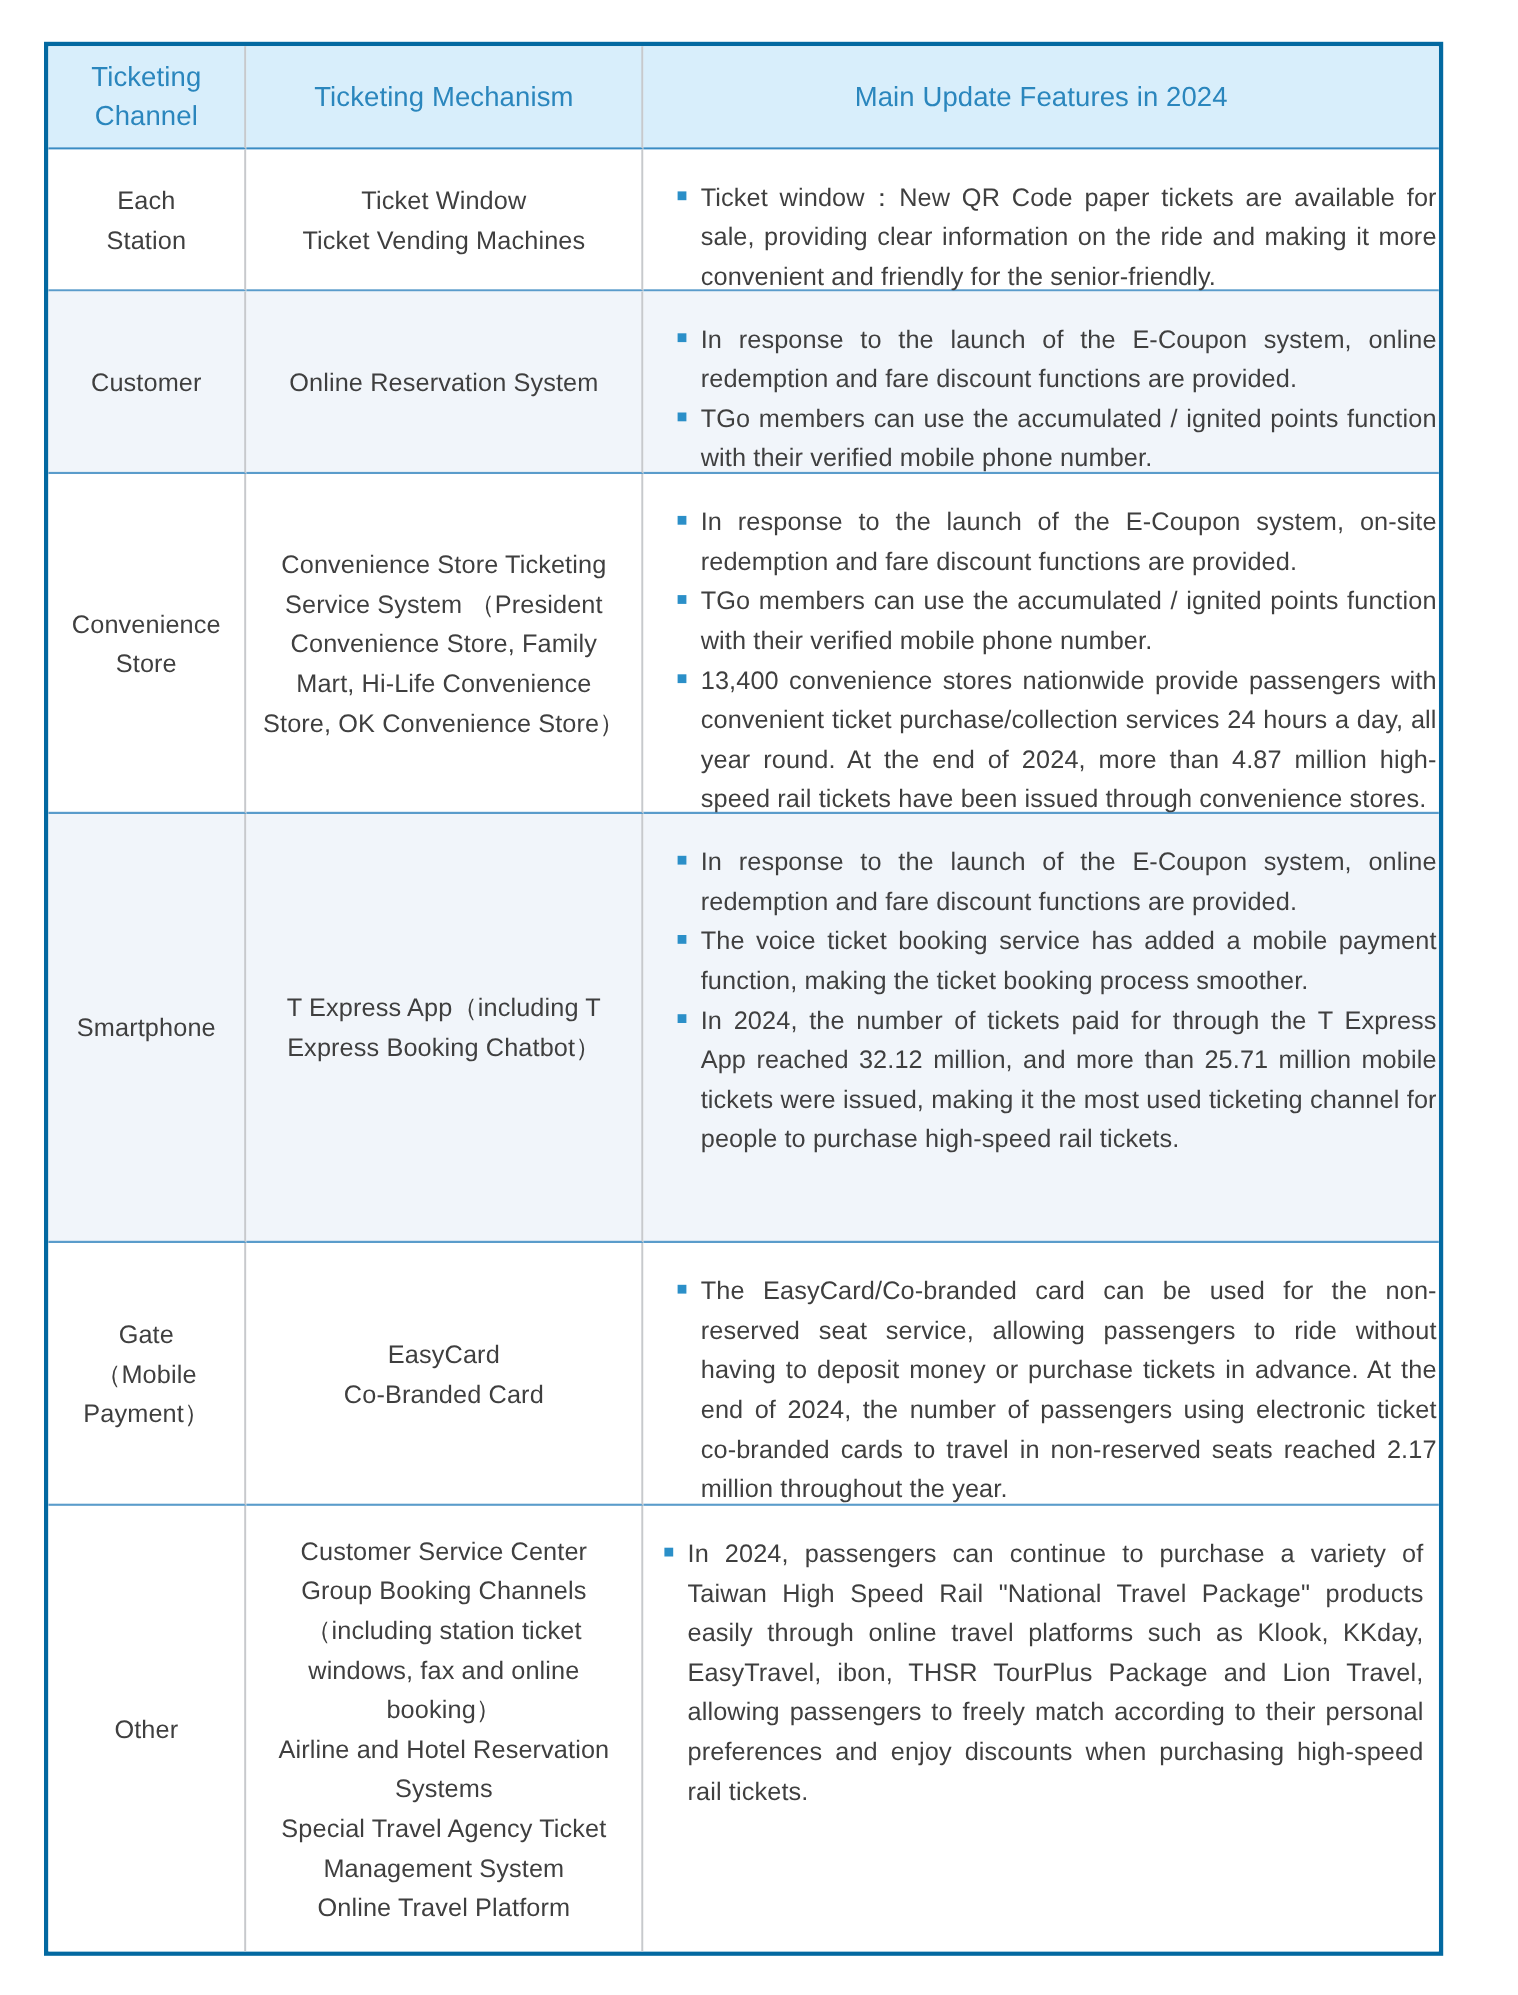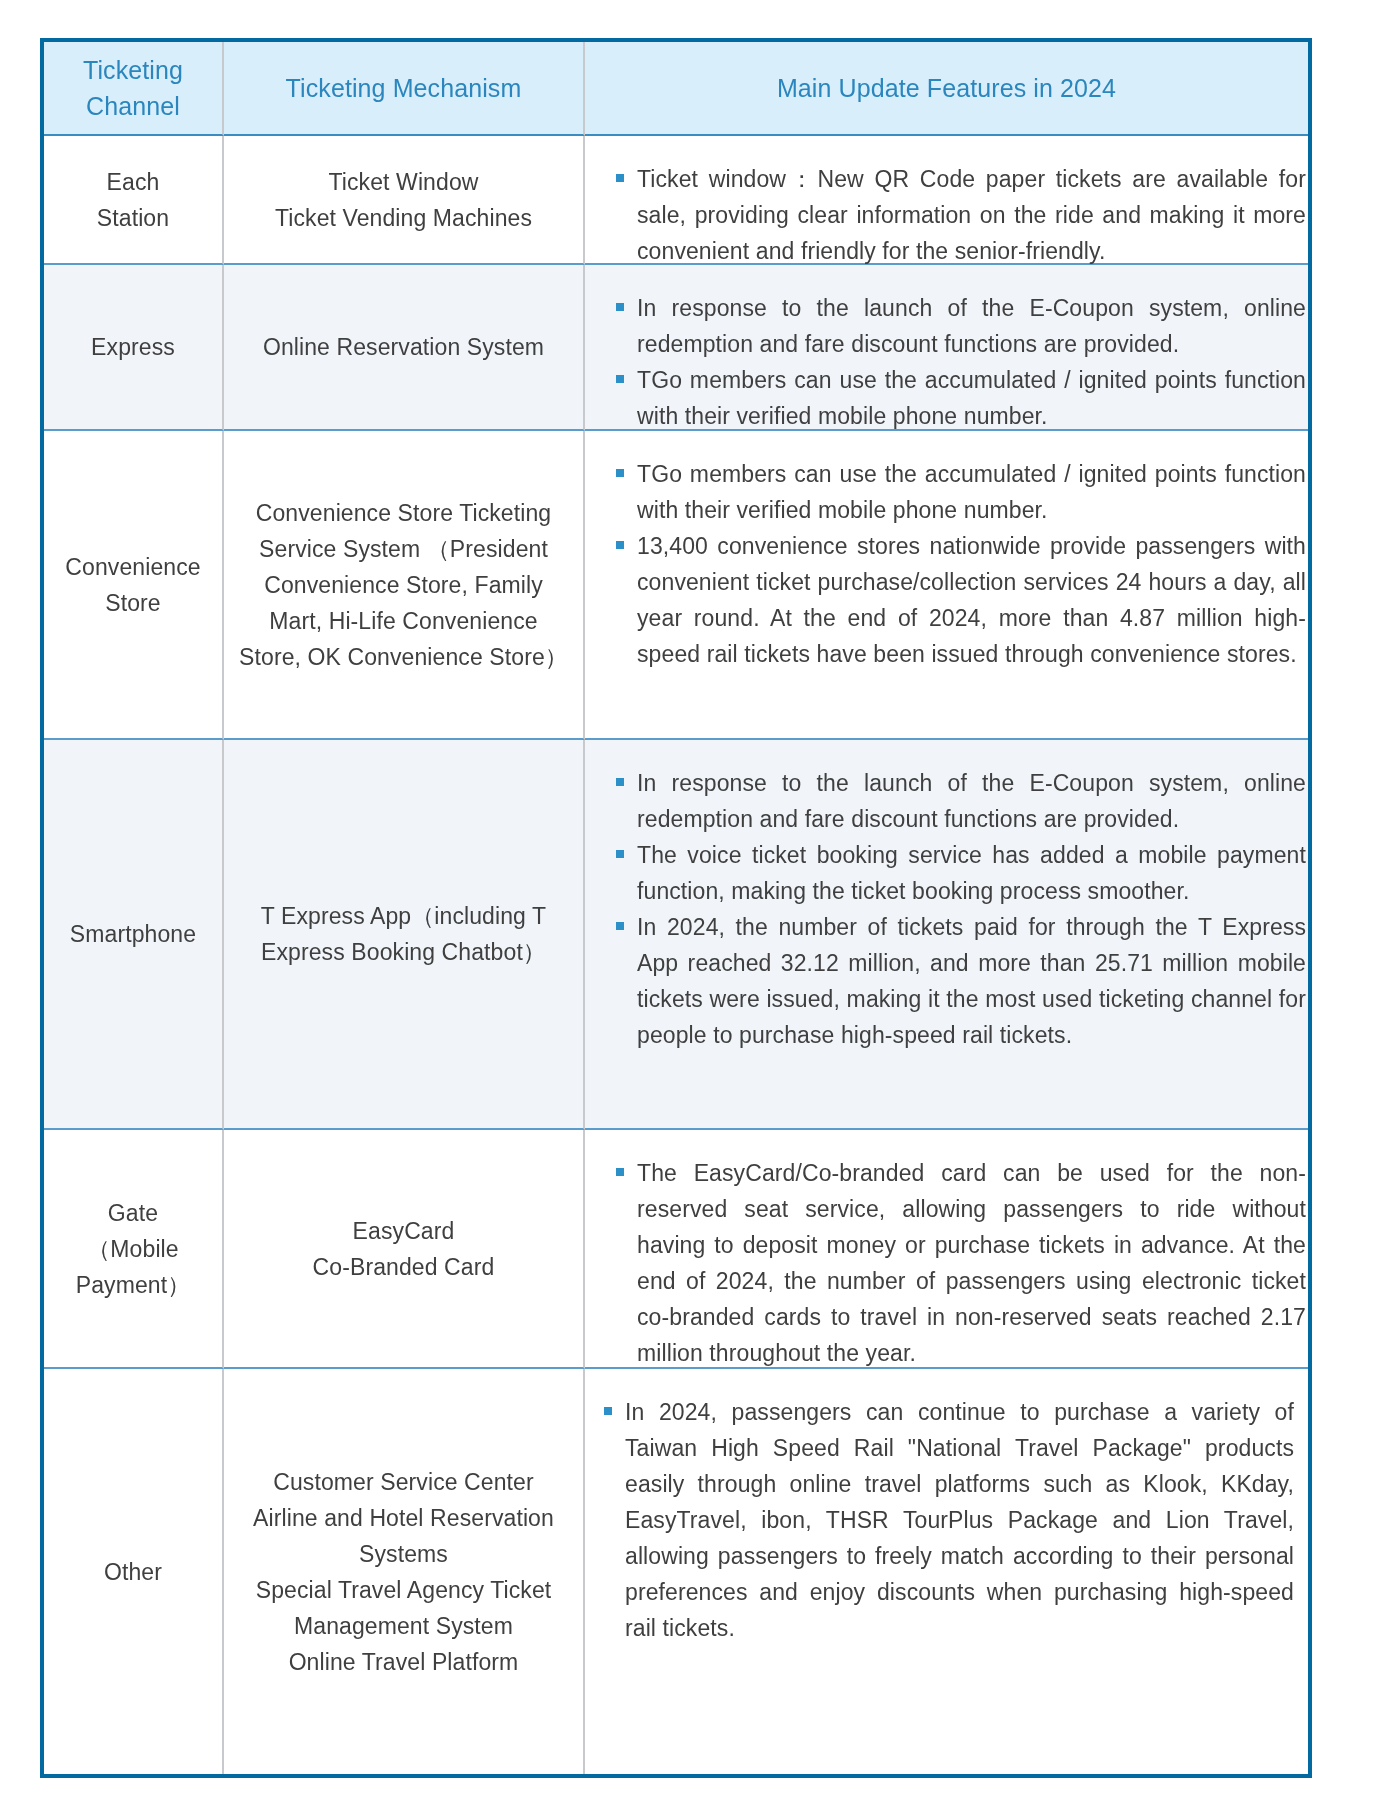--- a/index.html
+++ b/index.html
@@ -111,21 +111,21 @@
     </div>
     <div class="cell white feat last-col">
       <ul>
         <li><i class="bullet"></i><span>Ticket window：New QR Code paper tickets are available for sale, providing clear information on the ride and making it more convenient and friendly for the senior-friendly.</span></li>
       </ul>
     </div>
   </div>
 
   <div class="row">
     <div class="cell shaded">
-      <span>Express</span>
+      <span>Customer</span>
     </div>
     <div class="cell shaded">
       <span>Online Reservation System</span>
     </div>
     <div class="cell shaded feat last-col">
       <ul>
         <li><i class="bullet"></i><span>In response to the launch of the E-Coupon system, online redemption and fare discount functions are provided.</span></li>
         <li><i class="bullet"></i><span>TGo members can use the accumulated / ignited points function with their verified mobile phone number.</span></li>
       </ul>
     </div>
@@ -133,21 +133,21 @@
 
   <div class="row">
     <div class="cell white">
       <span style="max-width:150px;display:block;">Convenience Store</span>
     </div>
     <div class="cell white">
       <span style="max-width:330px;display:block;">Convenience Store Ticketing Service System （President Convenience Store, Family Mart, Hi-Life Convenience Store, OK Convenience Store）</span>
     </div>
     <div class="cell white feat last-col">
       <ul>
-        <li><i class="bullet"></i></li>
+        <li><i class="bullet"></i><span>In response to the launch of the E-Coupon system, on-site redemption and fare discount functions are provided.</span></li>
         <li><i class="bullet"></i><span>TGo members can use the accumulated / ignited points function with their verified mobile phone number.</span></li>
         <li><i class="bullet"></i><span>13,400 convenience stores nationwide provide passengers with convenient ticket purchase/collection services 24 hours a day, all year round. At the end of 2024, more than 4.87 million high-speed rail tickets have been issued through convenience stores.</span></li>
       </ul>
     </div>
   </div>
 
   <div class="row">
     <div class="cell shaded">
       <span>Smartphone</span>
     </div>
@@ -180,20 +180,21 @@
     </div>
   </div>
 
   <div class="row row-last">
     <div class="cell white">
       <span>Other</span>
     </div>
     <div class="cell white">
       <div class="multi" style="max-width:330px;">
         <span>Customer Service Center</span>
+        <span>Group Booking Channels （including station ticket windows, fax and online booking）</span>
         <span>Airline and Hotel Reservation Systems</span>
         <span>Special Travel Agency Ticket Management System</span>
         <span>Online Travel Platform</span>
       </div>
     </div>
     <div class="cell white feat last-col">
       <ul>
         <li><i class="bullet"></i><span>In 2024, passengers can continue to purchase a variety of Taiwan High Speed Rail "National Travel Package" products easily through online travel platforms such as Klook, KKday, EasyTravel, ibon, THSR TourPlus Package and Lion Travel, allowing passengers to freely match according to their personal preferences and enjoy discounts when purchasing high-speed rail tickets.</span></li>
       </ul>
     </div>

